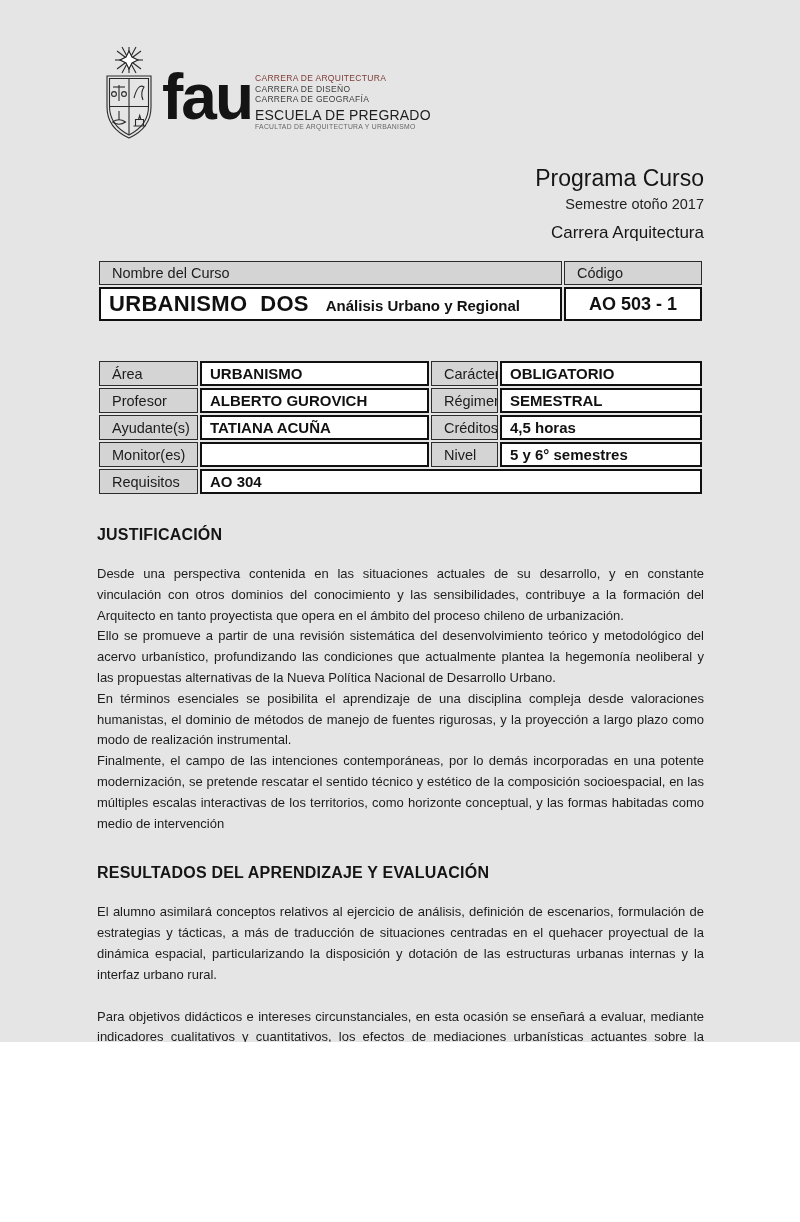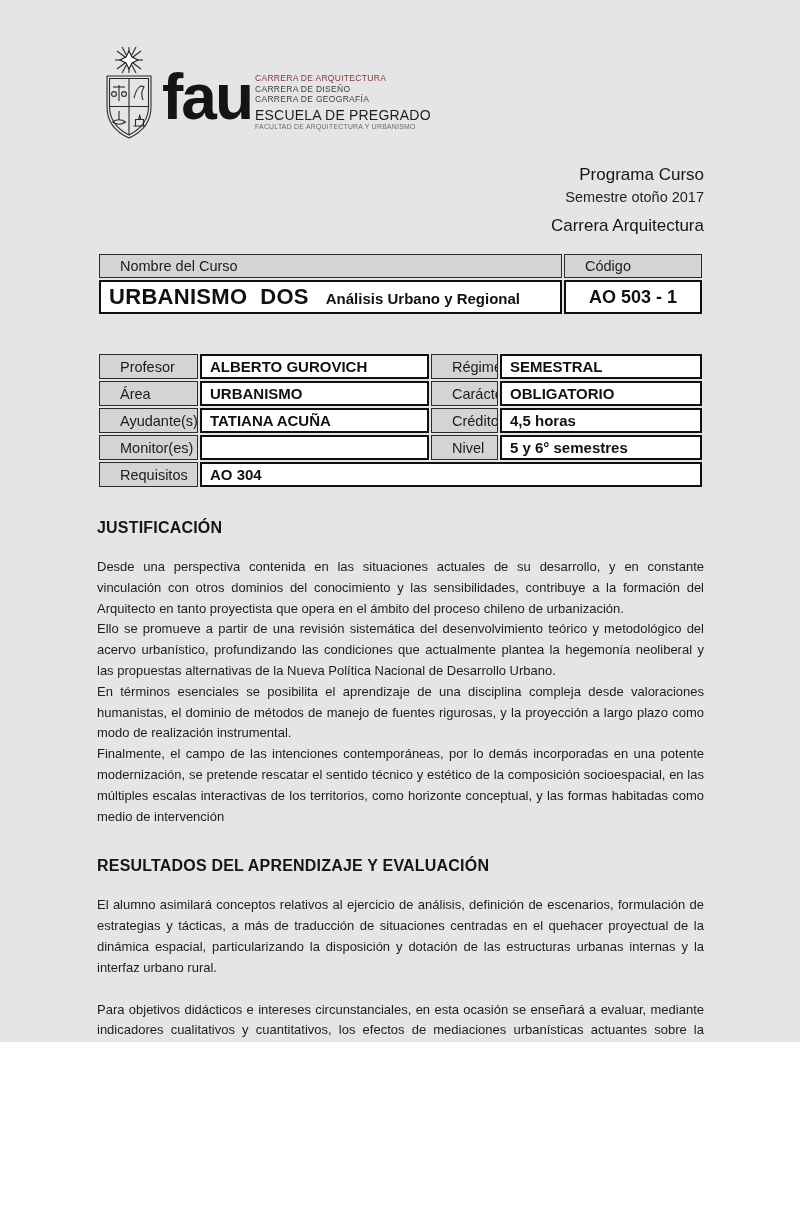--- a/index.html
+++ b/index.html
@@ -27,31 +27,31 @@
     letter-spacing: -2px; line-height: 56px; margin-left: 4px; margin-top: 24px;
   }
   .logo-lines { margin-left: 3px; margin-top: 28px; }
   .ll-small { font-size: 8.5px; letter-spacing: 0.3px; color: #3c3c3c; line-height: 10.5px; white-space: nowrap; }
   .ll-red { color: var(--brand-red); }
   .ll-big { font-size: 14px; color: #1e1e1e; letter-spacing: 0.2px; line-height: 16px; margin-top: 2px; white-space: nowrap; }
   .ll-tiny { font-size: 6.8px; color: #666666; letter-spacing: 0.3px; line-height: 8px; white-space: nowrap; }
 
   
   .doc-header { text-align: right; margin-top: 23px; }
-  .h-title { font-size: 17px; color: #161616; }
+  .h-title { font-size: 23px; color: #161616; }
   .h-sem { font-size: 14.5px; margin-top: 4px; color: #222; }
   .h-career { font-size: 17px; margin-top: 11px; color: #161616; }
 
   
   table { border-collapse: separate; border-spacing: 2px; table-layout: fixed; }
   td { font-size: 15px; overflow: hidden; }
   .lbl {
     background: var(--cell-gray);
     border: 1px solid #2b2b2b;
-    padding: 2px 20px;
+    padding: 2px 12px;
     font-size: 14.5px;
     color: #1c1c1c;
     vertical-align: middle;
   }
   .val {
     border: 2px solid #101010;
     padding: 2px 8px;
     font-weight: bold;
     color: #111;
     vertical-align: middle;
@@ -139,30 +139,30 @@
 
     <table class="t2">
       <colgroup>
           <col style="width:99px">
           <col style="width:229px">
           <col style="width:67px">
           <col style="width:202px">
         </colgroup>
       <tbody>
           <tr>
+        <td class="lbl">Área</td>
+        <td class="val">URBANISMO</td>
+        <td class="lbl">Carácter</td>
+        <td class="val">OBLIGATORIO</td>
+      </tr>
+      <tr>
         <td class="lbl">Profesor</td>
         <td class="val">ALBERTO GUROVICH</td>
         <td class="lbl">Régimen</td>
         <td class="val">SEMESTRAL</td>
-      </tr>
-      <tr>
-        <td class="lbl">Área</td>
-        <td class="val">URBANISMO</td>
-        <td class="lbl">Carácter</td>
-        <td class="val">OBLIGATORIO</td>
       </tr>
       <tr>
         <td class="lbl">Ayudante(s)</td>
         <td class="val">TATIANA ACUÑA</td>
         <td class="lbl">Créditos</td>
         <td class="val">4,5 horas</td>
       </tr>
       <tr>
         <td class="lbl">Monitor(es)</td>
         <td class="val"></td>

